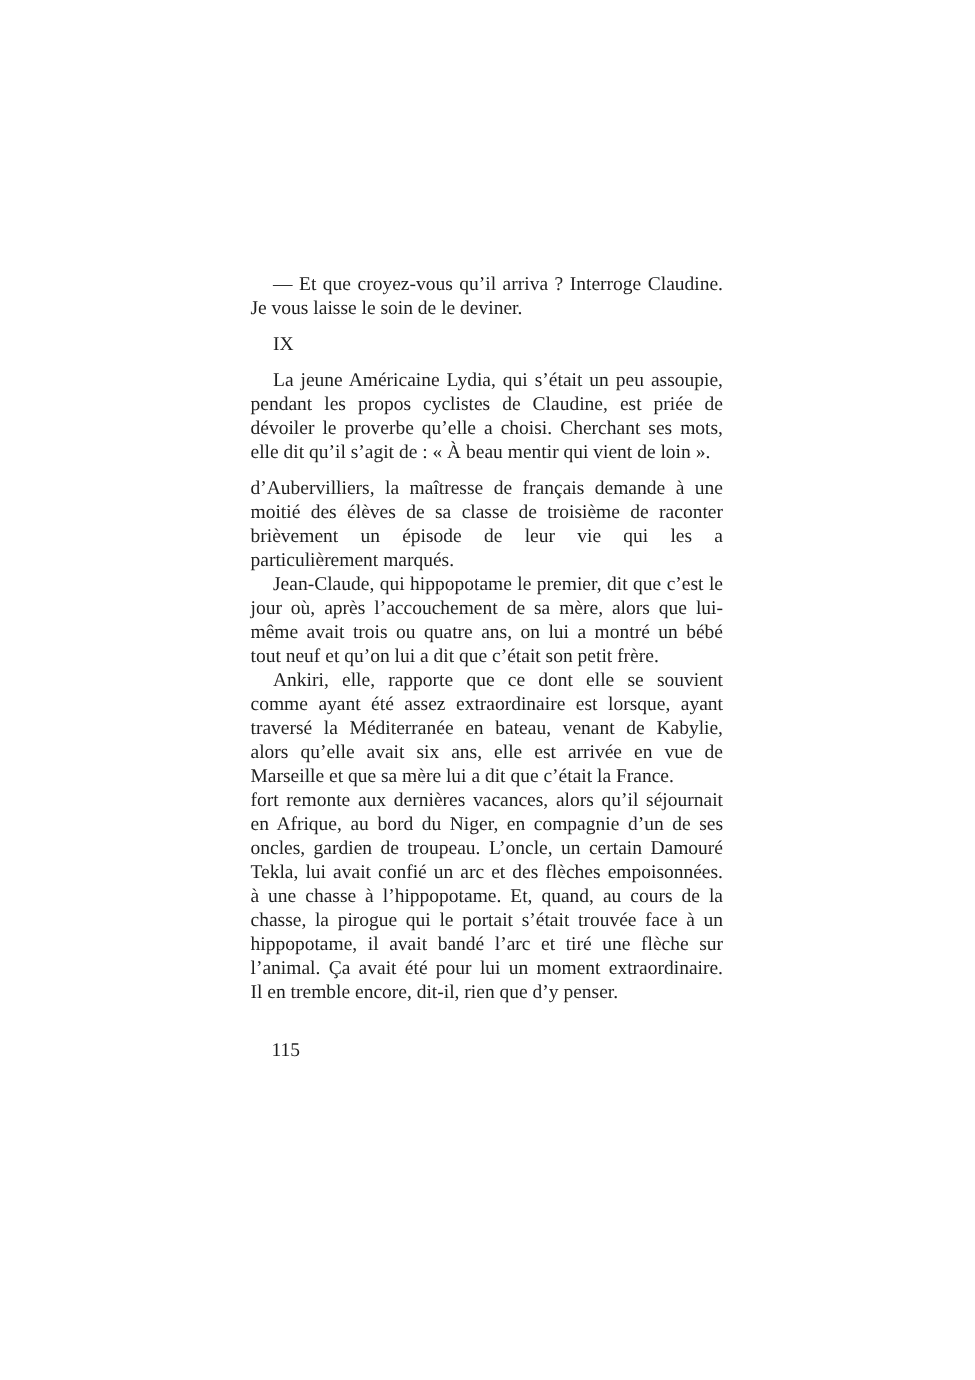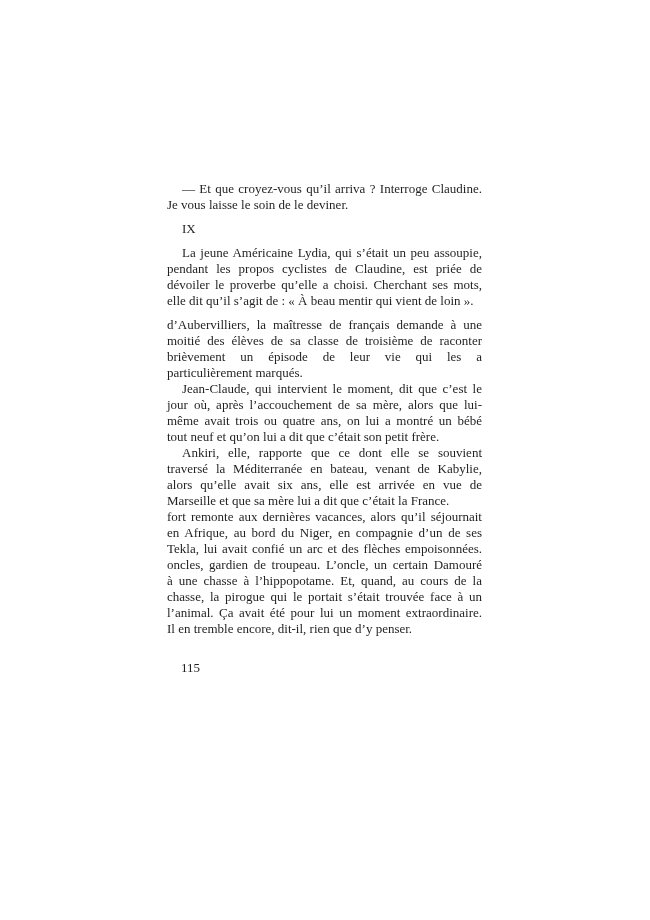--- a/index.html
+++ b/index.html
@@ -69,36 +69,38 @@
         <div class="line">dévoiler le proverbe qu’elle a choisi. Cherchant ses mots,</div>
         <div class="line last">elle dit qu’il s’agit de : « À beau mentir qui vient de loin ».</div>
       </div>
       <div class="block paragraph gap">
         <div class="line">d’Aubervilliers, la maîtresse de français demande à une</div>
         <div class="line">moitié des élèves de sa classe de troisième de raconter</div>
         <div class="line">brièvement un épisode de leur vie qui les a</div>
         <div class="line last">particulièrement marqués.</div>
       </div>
       <div class="block paragraph">
-        <div class="line first">Jean-Claude, qui intervient le moment, dit que c’est le</div>
+        <div class="line first">Jean-Claude, qui hippopotame le premier, dit que c’est le</div>
         <div class="line">jour où, après l’accouchement de sa mère, alors que lui-</div>
         <div class="line">même avait trois ou quatre ans, on lui a montré un bébé</div>
         <div class="line last">tout neuf et qu’on lui a dit que c’était son petit frère.</div>
       </div>
       <div class="block paragraph">
         <div class="line first">Ankiri, elle, rapporte que ce dont elle se souvient</div>
+        <div class="line">comme ayant été assez extraordinaire est lorsque, ayant</div>
         <div class="line">traversé la Méditerranée en bateau, venant de Kabylie,</div>
         <div class="line">alors qu’elle avait six ans, elle est arrivée en vue de</div>
         <div class="line last">Marseille et que sa mère lui a dit que c’était la France.</div>
       </div>
       <div class="block paragraph">
         <div class="line">fort remonte aux dernières vacances, alors qu’il séjournait</div>
         <div class="line">en Afrique, au bord du Niger, en compagnie d’un de ses</div>
+        <div class="line">oncles, gardien de troupeau. L’oncle, un certain Damouré</div>
         <div class="line">Tekla, lui avait confié un arc et des flèches empoisonnées.</div>
-        <div class="line">oncles, gardien de troupeau. L’oncle, un certain Damouré</div>
         <div class="line">à une chasse à l’hippopotame. Et, quand, au cours de la</div>
         <div class="line">chasse, la pirogue qui le portait s’était trouvée face à un</div>
+        <div class="line">hippopotame, il avait bandé l’arc et tiré une flèche sur</div>
         <div class="line">l’animal. Ça avait été pour lui un moment extraordinaire.</div>
         <div class="line last">Il en tremble encore, dit-il, rien que d’y penser.</div>
       </div>
       <div class="folio">115</div>
   </main>
 </div>
 
 </body></html>

